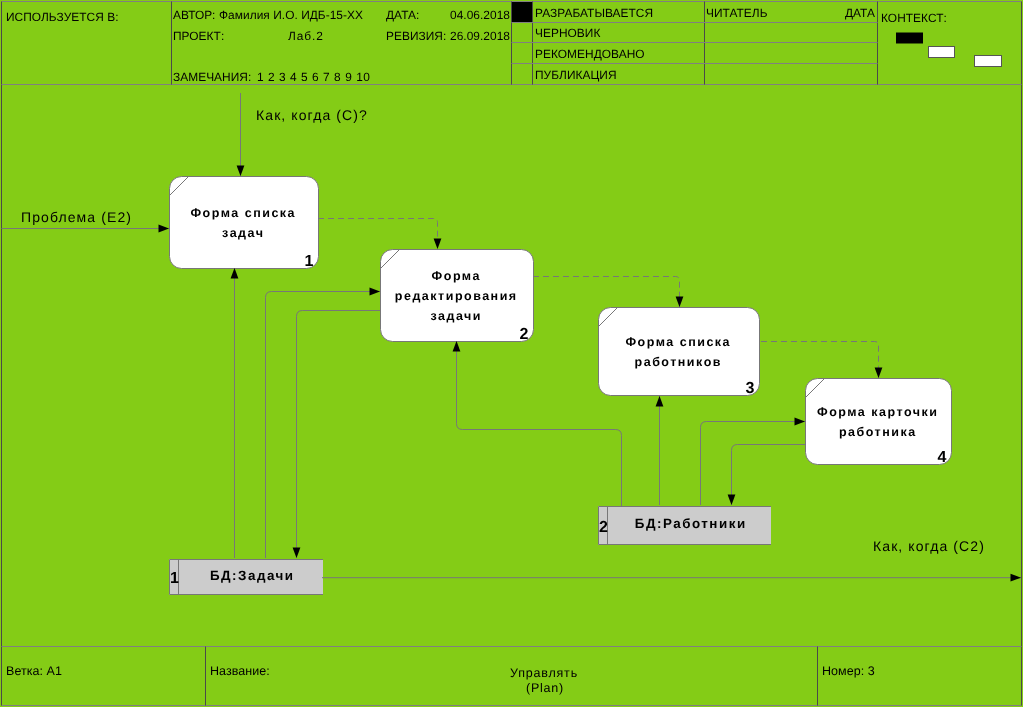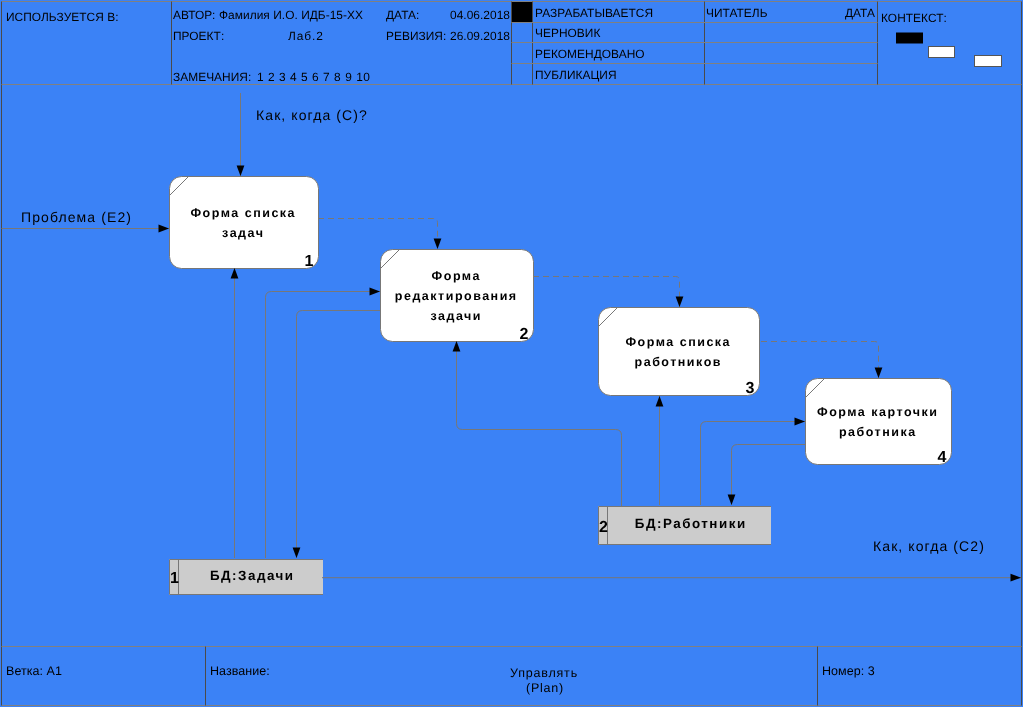--- a/index.html
+++ b/index.html
@@ -1,19 +1,19 @@
 <!DOCTYPE html>
 <html><head>
 <meta charset="utf-8">
 <title>IDEF0 Diagram</title>
 <style>
   html,body{margin:0;padding:0;background:#ffffff;}
   *{-webkit-font-smoothing:antialiased;text-rendering:geometricPrecision;}
   body{width:1023px;height:707px;font-family:"Liberation Sans",sans-serif;color:#000;overflow:hidden;}
-  #root{position:relative;width:1023px;height:707px;background:#3b82f6;}
+  #root{position:relative;width:1023px;height:707px;background:#84cc16;}
   svg#sheet{position:absolute;left:0;top:0;display:block;}
   .frm{fill:none;stroke:#808080;stroke-width:1;}
   .frmv{fill:none;stroke:#4a4a4a;stroke-width:1;}
   .box{fill:#fff;stroke:#777;stroke-width:1;}
   .ln{fill:none;stroke:#777;stroke-width:1;}
   .dln{fill:none;stroke:#777;stroke-width:1;stroke-dasharray:6 4;}
   .ah{fill:#000;stroke:none;}
   text{font-family:"Liberation Sans",sans-serif;fill:#000;}
   .hdr{font-size:11.9px;letter-spacing:0.05px;}
   .notes{letter-spacing:0.55px;}

